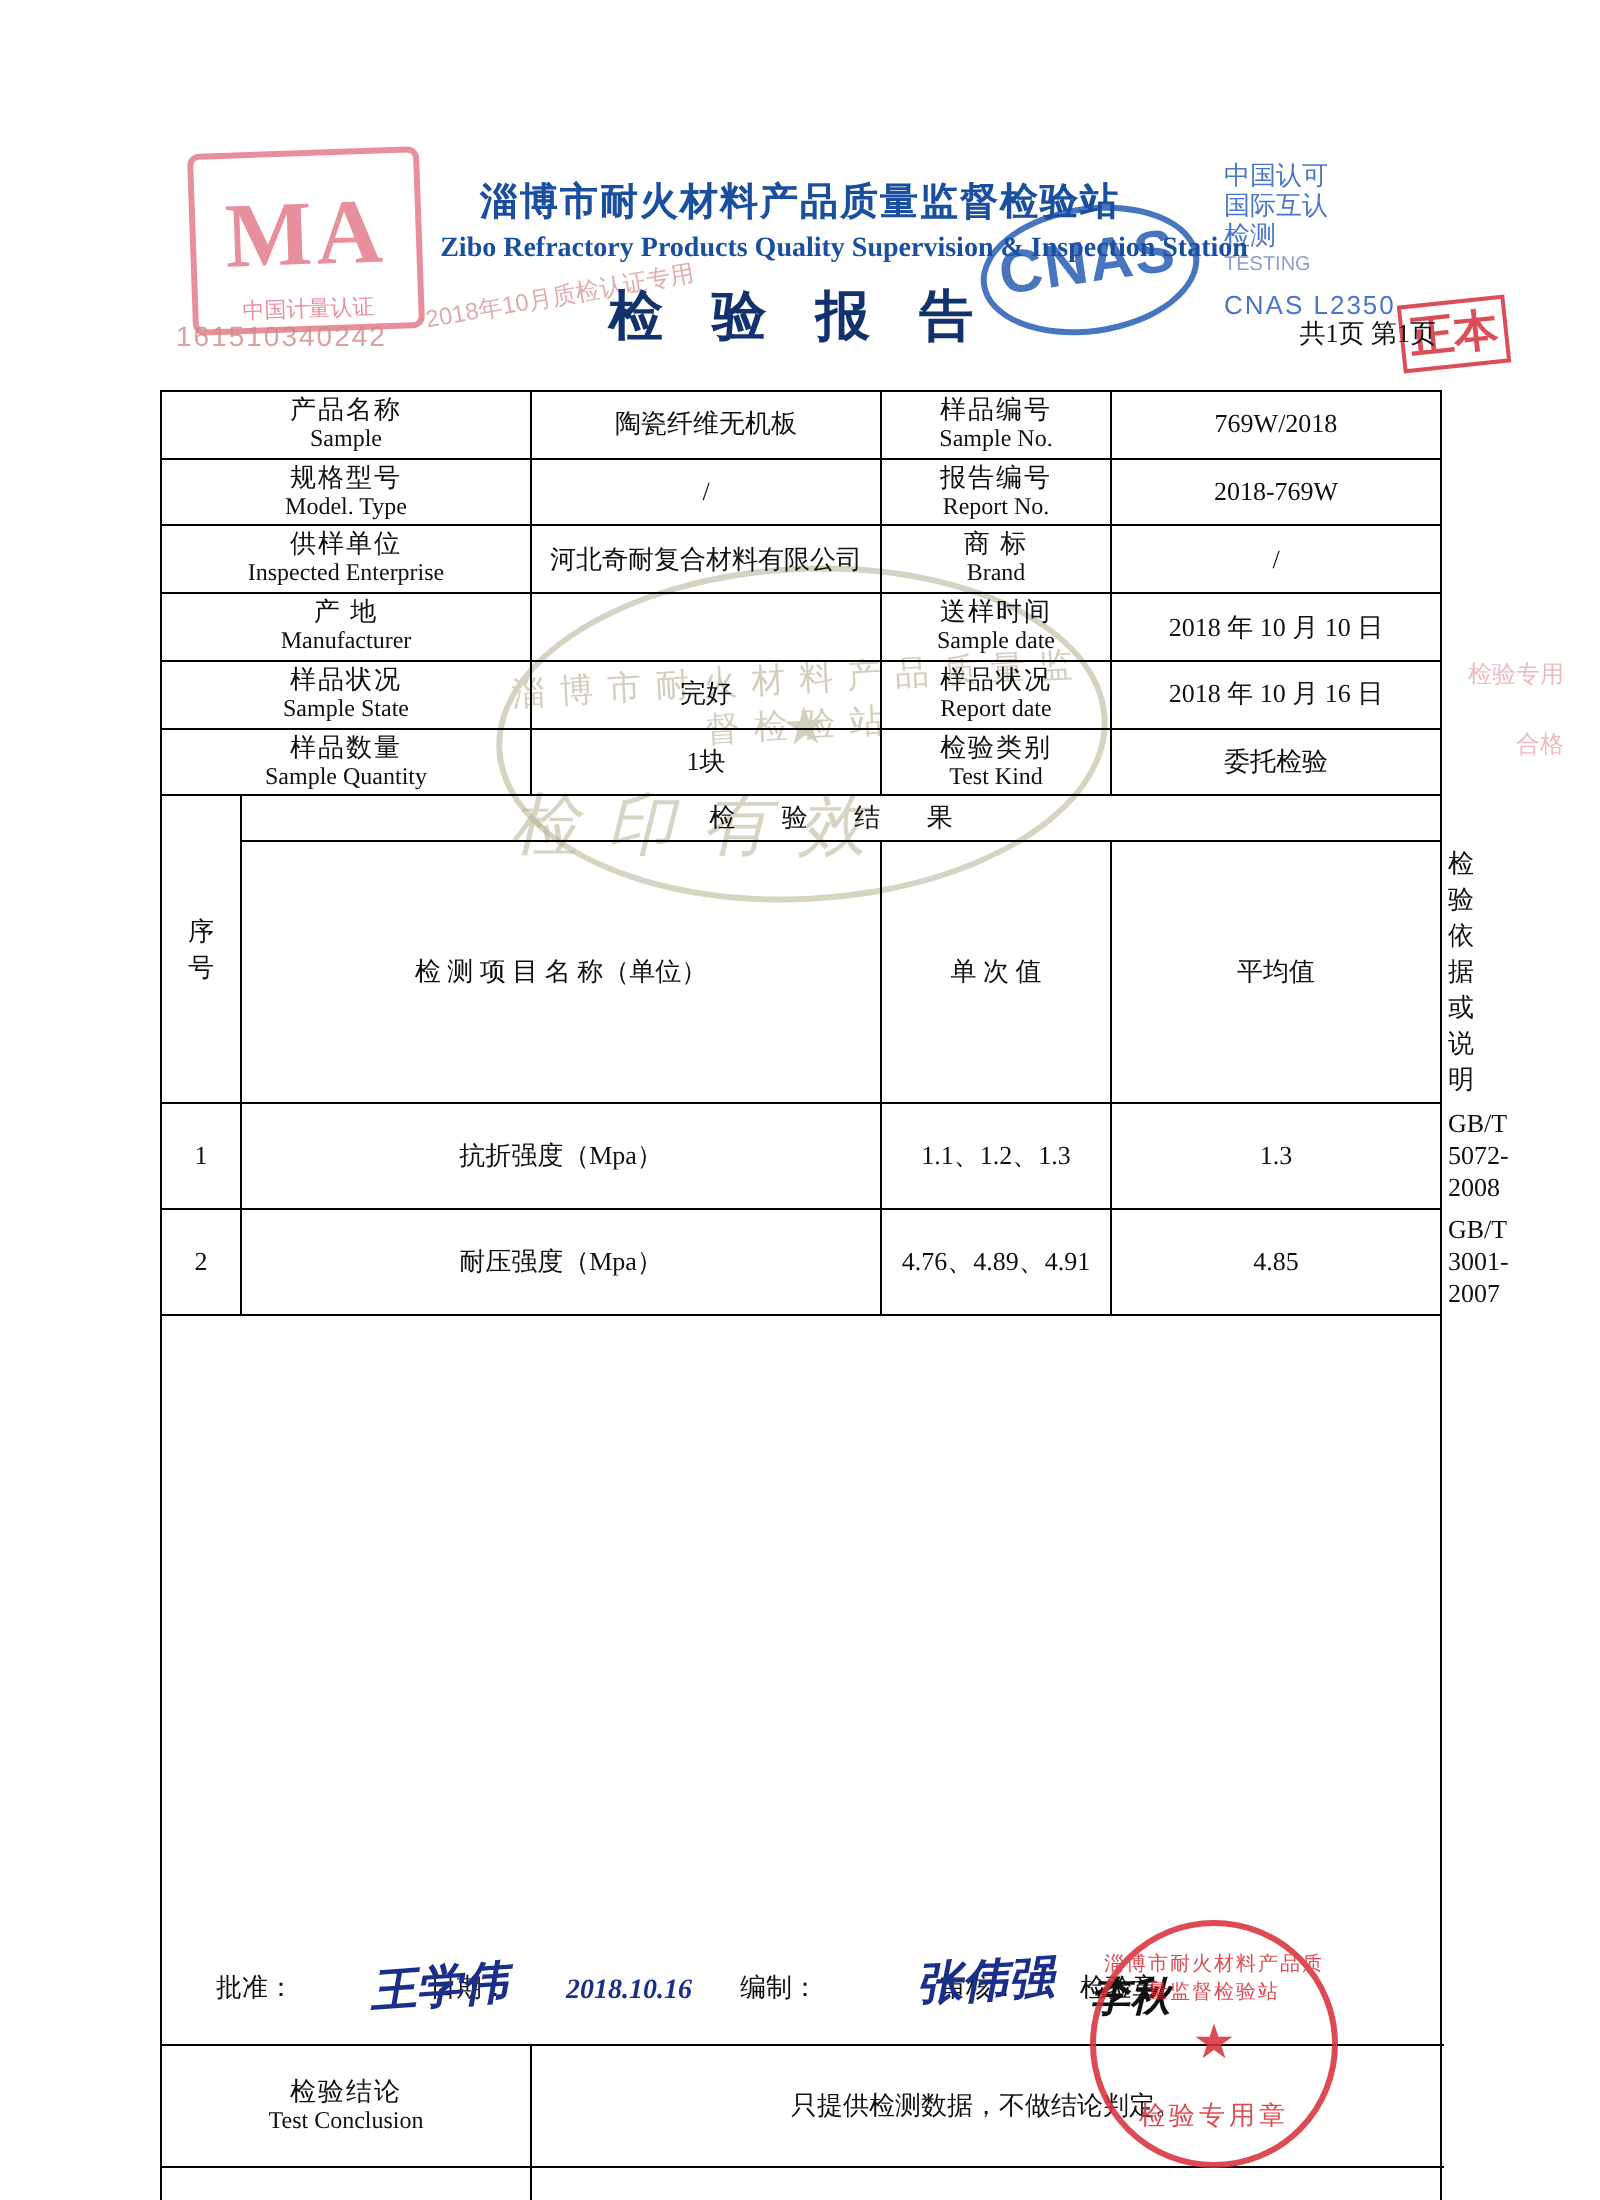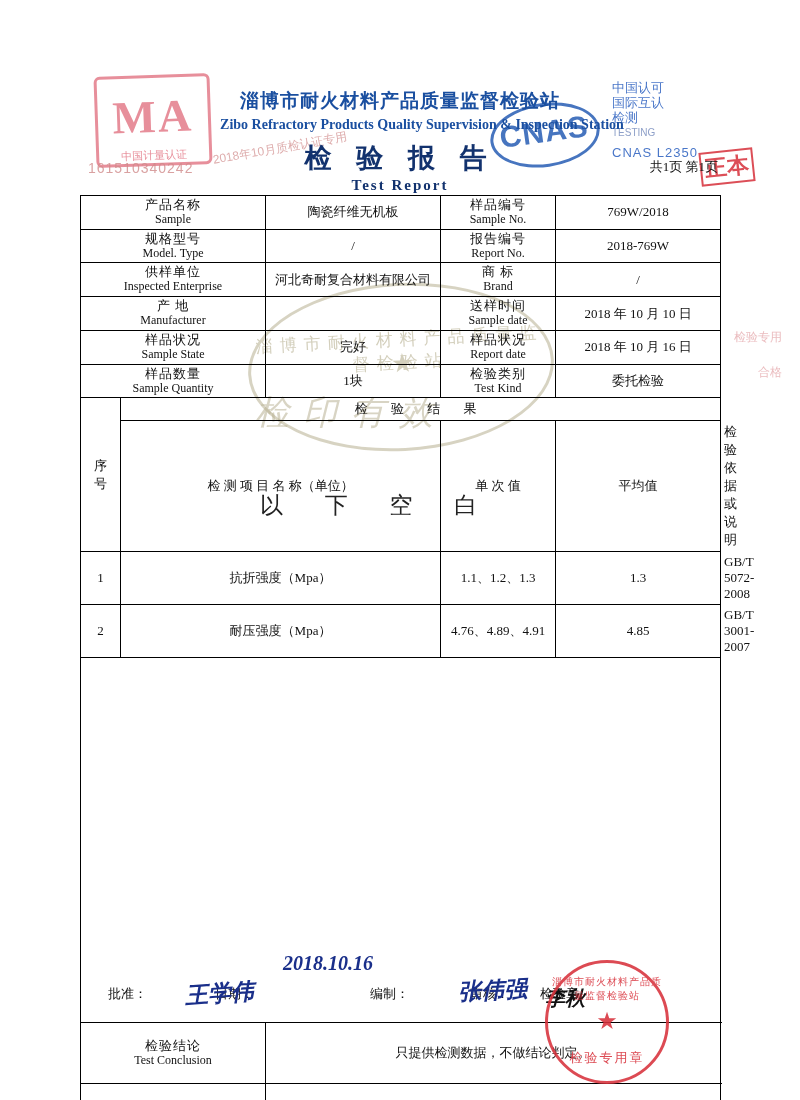--- a/index.html
+++ b/index.html
@@ -303,21 +303,21 @@
 
   .sig {
     position: absolute;
     color: #1a2f8a;
     font-family: "Liberation Serif", serif;
     font-style: italic;
     font-weight: bold;
     white-space: nowrap;
   }
   .sig1 { left: 185px; top: 978px; font-size: 23px; transform: rotate(-4deg); }
-  .sig2 { left: 283px; top: 952px; font-size: 20px; }
+  .sig2 { left: 283px; top: 988px; font-size: 14px; }
   .sig3 { left: 458px; top: 975px; font-size: 23px; transform: rotate(-3deg); }
   .sig4 { left: 545px; top: 985px; font-size: 20px; color:#111; }
 </style>
 </head>
 <body>
 
 <div class="page">
 
   <div class="stamp ma-stamp">
     <span>MA</span>
@@ -346,21 +346,20 @@
   </div>
   <div class="big-watermark">检印有效</div>
 
   <div class="side-stamp-r" style="top:330px;">检验专用</div>
   <div class="side-stamp-r" style="top:365px;">合格</div>
 
   <div class="hdr">
     <div class="org-cn">淄博市耐火材料产品质量监督检验站</div>
     <div class="org-en">Zibo Refractory Products Quality Supervision  &amp;  Inspection Station</div>
     <div class="title-cn">检 验 报 告</div>
-    <div class="title-en">Test   Report</div>
   </div>
   <div class="pagemark">共1页 第1页</div>
 
   <table class="main">
     <colgroup>
       <col style="width:40px">
       <col style="width:145px">
       <col style="width:175px">
       <col style="width:115px">
       <col style="width:165px">
@@ -485,21 +484,20 @@
       <tr>
         <td colspan="2" class="lbl" style="height:56px">
           
           
         </td>
         <td colspan="4" class="concl-val">本检测数据仅对样品负责</td>
       </tr>
     </tbody>
   </table>
 
-  <div class="blank-note">以 下 空 白</div>
 
   <div class="foot">
     <span class="item f-approve">批准：</span>
     <span class="item f-date">日期：</span>
     <span class="item f-draft">编制：</span>
     <span class="item f-check">审核：</span>
     <span class="item f-seal-lbl">检验章</span>
   </div>
 
   <div class="sig sig1">王学伟</div>

